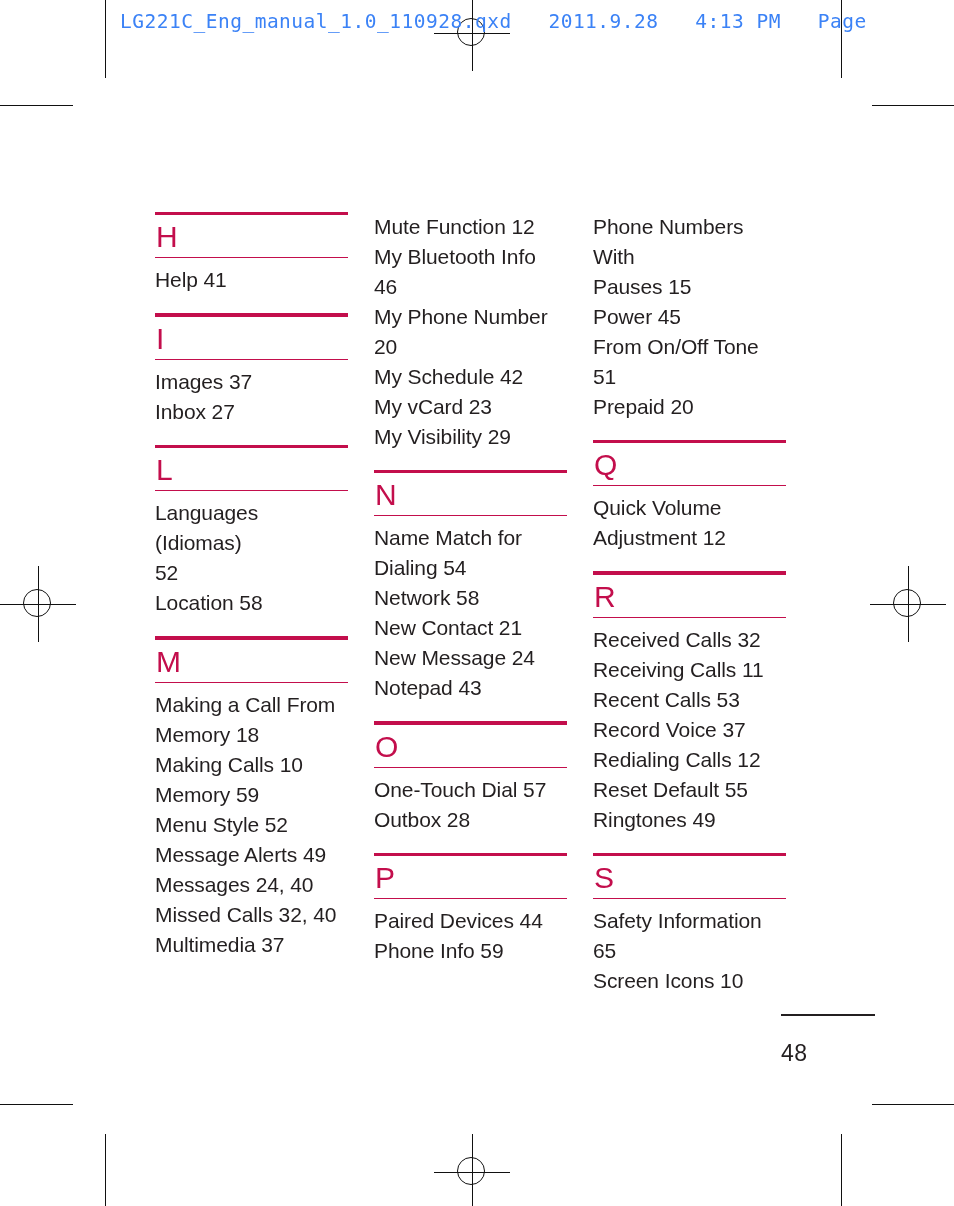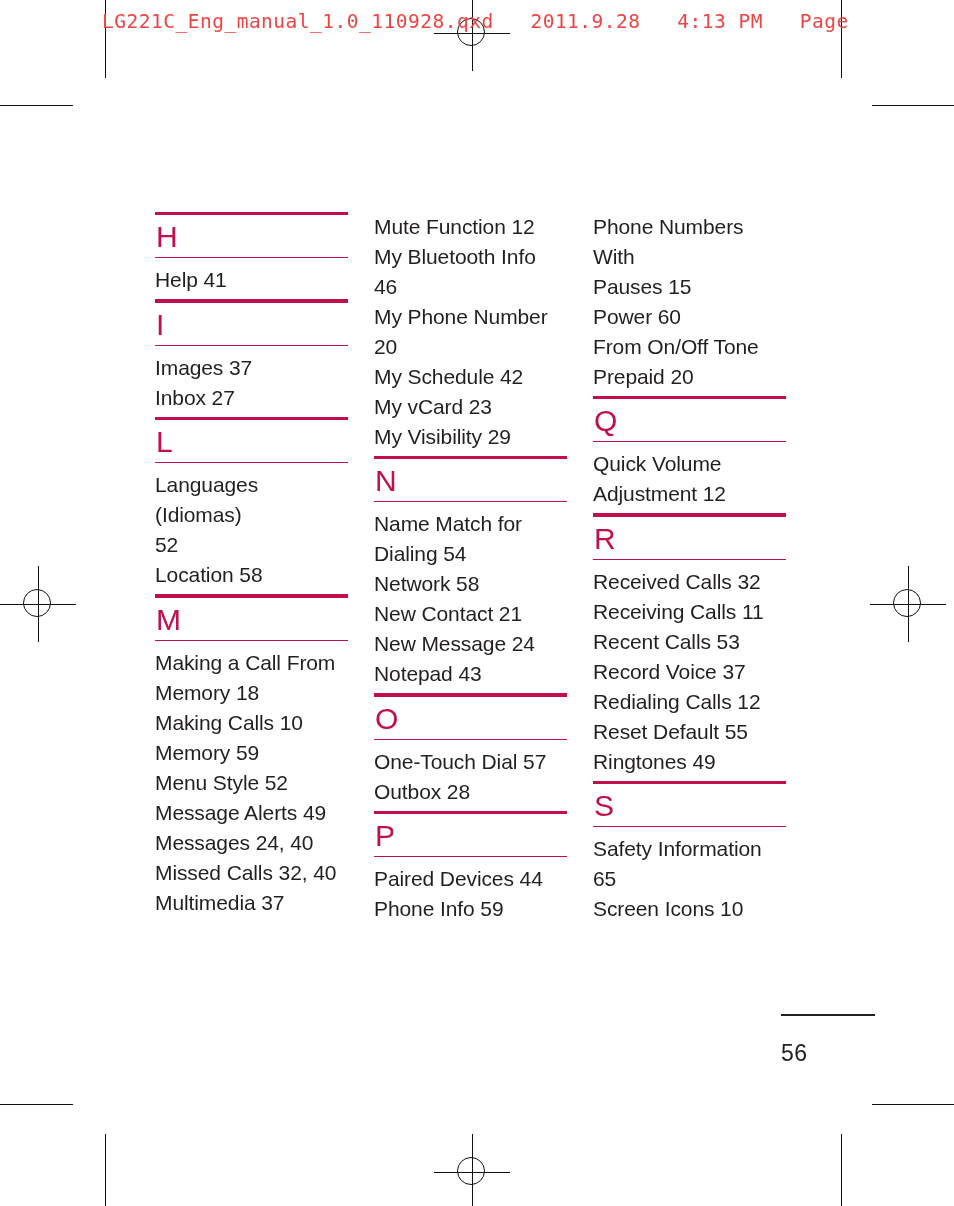--- a/index.html
+++ b/index.html
@@ -13,25 +13,25 @@
     position: relative;
     overflow: hidden;
     font-family: "Liberation Sans", sans-serif;
     -webkit-font-smoothing: antialiased;
   }
 
   
   .print-header {
     position: absolute;
     top: 10px;
-    left: 102px;
+    left: 120px;
     font-family: "DejaVu Sans Mono", monospace;
     font-size: 19.5px;
     letter-spacing: 0.5px;
-    color: #ef4444;
+    color: #3b82f6;
     white-space: pre;
   }
 
   
   .regmark {
     position: absolute;
     width: 0;
     height: 0;
   }
   .regmark .h {
@@ -105,21 +105,21 @@
   .sec-letter {
     color: #C30E4C;
     font-size: 30px;
     line-height: 34px;
     font-weight: 400;
     padding: 5px 0 3px 1px;
     letter-spacing: 0;
   }
   .entries {
     padding-top: 7px;
-    padding-bottom: 4px;
+    padding-bottom: 18px;
   }
   .entry {
     font-size: 21px;
     line-height: 30px;
     color: #231f20;
     letter-spacing: -0.1px;
   }
   
   .entries.lead {
     padding-top: 0;
@@ -265,22 +265,23 @@
           <div class="entries">
             <div class="entry">Paired Devices 44</div>
             <div class="entry">Phone Info 59</div>
           </div>
         </div>
       </div>
       <div class="column">
         <div class="entries lead">
           <div class="entry">Phone Numbers With</div>
           <div class="entry">Pauses 15</div>
-          <div class="entry">Power 60</div>
+          <div class="entry">Power 45</div>
           <div class="entry">From On/Off Tone</div>
+          <div class="entry">51</div>
           <div class="entry">Prepaid 20</div>
         </div>
         <div class="section">
           <div class="rule-thick"></div>
           <div class="sec-letter">Q</div>
           <div class="rule-thin"></div>
           <div class="entries">
             <div class="entry">Quick Volume</div>
             <div class="entry">Adjustment 12</div>
           </div>
@@ -306,14 +307,14 @@
           <div class="entries">
             <div class="entry">Safety Information</div>
             <div class="entry">65</div>
             <div class="entry">Screen Icons 10</div>
           </div>
         </div>
       </div>
     </div>
 
   <div class="folio-rule"></div>
-  <div class="folio">56</div>
+  <div class="folio">48</div>
 </div>
 
 </body></html>

